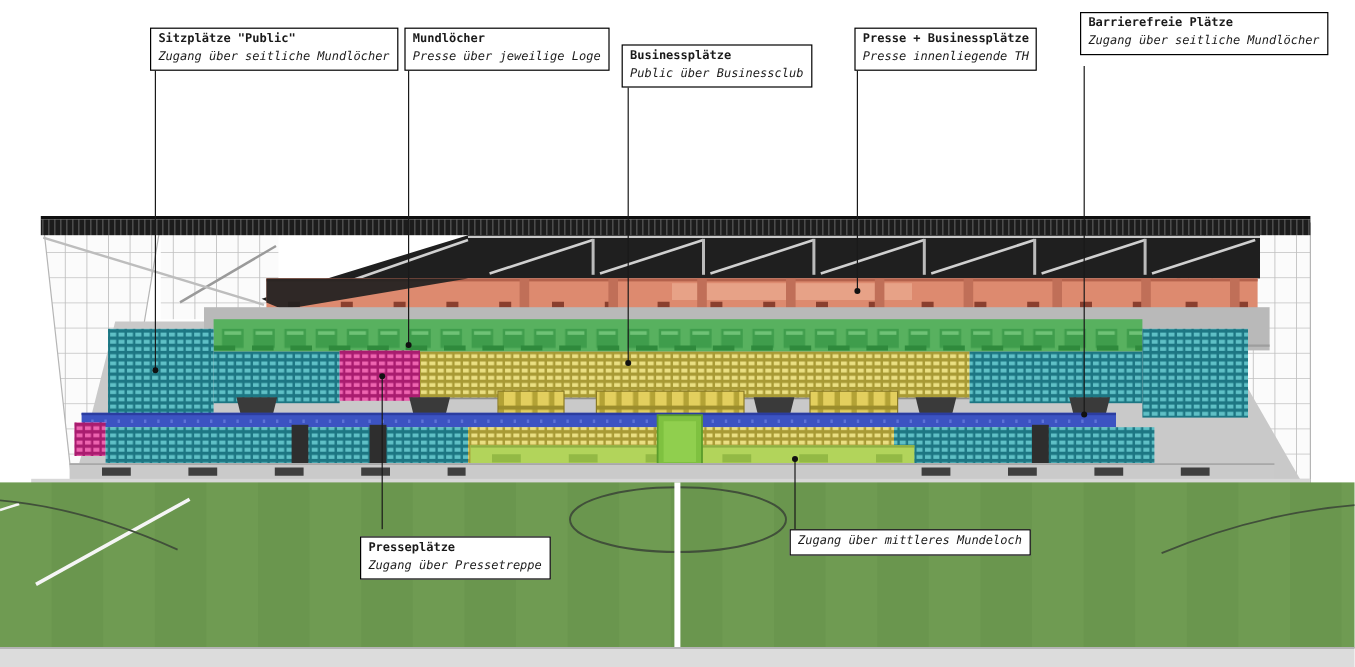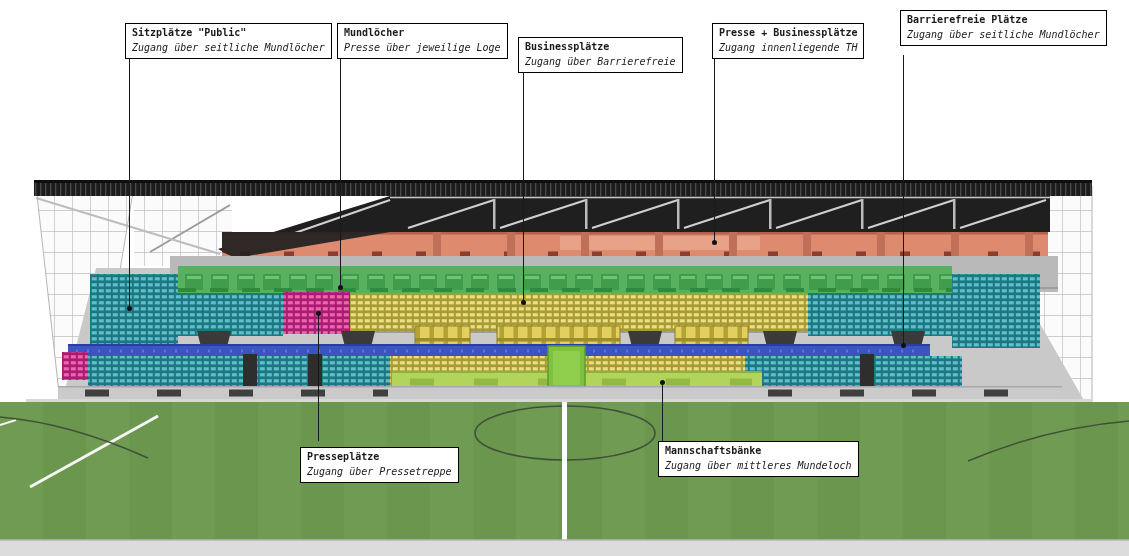--- a/index.html
+++ b/index.html
@@ -227,36 +227,35 @@
     <span class="s">Zugang über seitliche Mundlöcher</span>
   </div>
 
   <div class="lbl" style="left:337px;top:23px">
     <span class="t">Mundlöcher</span>
     <span class="s">Presse über jeweilige Loge</span>
   </div>
 
   <div class="lbl" style="left:518px;top:37px">
     <span class="t">Businessplätze</span>
-    <span class="s">Zugang über Barrierefreie</span>
+    <span class="s">Public über Businessclub</span>
   </div>
 
   <div class="lbl" style="left:712px;top:23px">
     <span class="t">Presse + Businessplätze</span>
-    <span class="s">Zugang innenliegende TH</span>
+    <span class="s">Presse innenliegende TH</span>
   </div>
 
   <div class="lbl" style="left:900px;top:10px">
     <span class="t">Barrierefreie Plätze</span>
     <span class="s">Zugang über seitliche Mundlöcher</span>
   </div>
 
   <div class="lbl" style="left:300px;top:447px">
     <span class="t">Presseplätze</span>
     <span class="s">Zugang über Pressetreppe</span>
   </div>
 
   <div class="lbl" style="left:658px;top:441px">
-    <span class="t">Mannschaftsbänke</span>
     <span class="s">Zugang über mittleres Mundeloch</span>
   </div>
 
 </div>
 
 </body></html>

